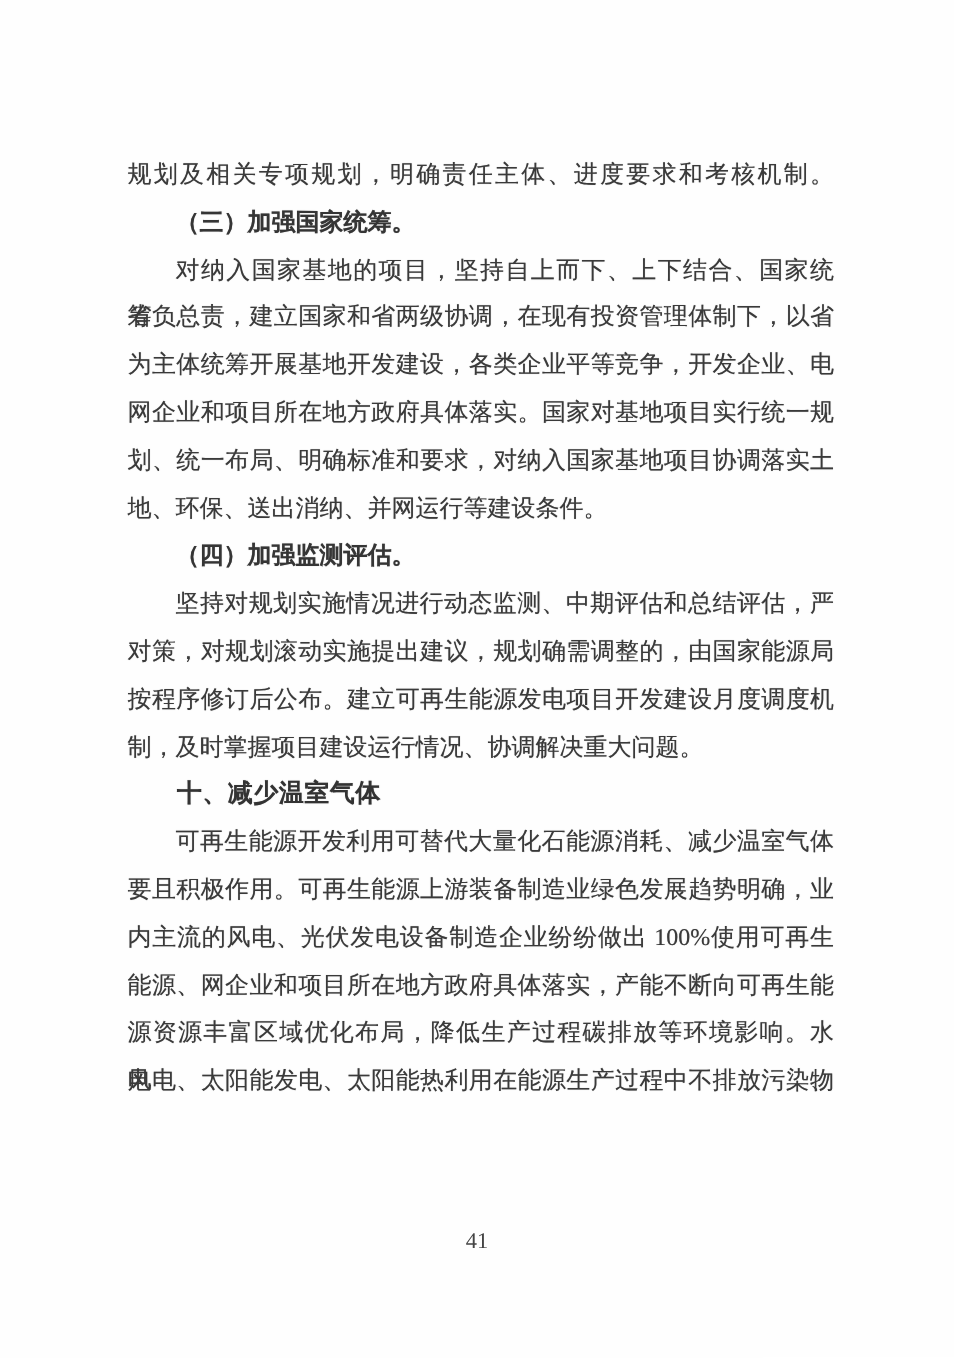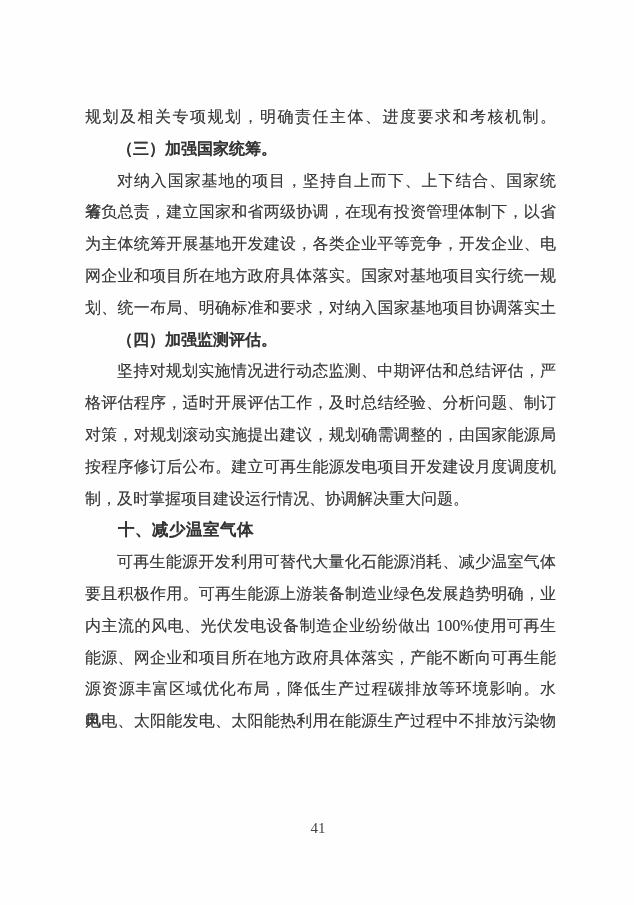--- a/index.html
+++ b/index.html
@@ -62,23 +62,23 @@
 
 <div class="page">
   <div class="content">
     <div class="ln just">规划及相关专项规划，明确责任主体、进度要求和考核机制。</div>
     <div class="ln indent kai">（三）加强国家统筹。</div>
     <div class="ln indent just">对纳入国家基地的项目，坚持自上而下、上下结合、国家统筹、</div>
     <div class="ln just">省负总责，建立国家和省两级协调，在现有投资管理体制下，以省</div>
     <div class="ln just">为主体统筹开展基地开发建设，各类企业平等竞争，开发企业、电</div>
     <div class="ln just">网企业和项目所在地方政府具体落实。国家对基地项目实行统一规</div>
     <div class="ln just">划、统一布局、明确标准和要求，对纳入国家基地项目协调落实土</div>
+    <div class="ln">地、环保、送出消纳、并网运行等建设条件。</div>
     <div class="ln indent kai">（四）加强监测评估。</div>
     <div class="ln indent just">坚持对规划实施情况进行动态监测、中期评估和总结评估，严</div>
-    <div class="ln just">格评估程序，适时开展评估工作，及时总结经验、分析问题、制订</div>
     <div class="ln just">对策，对规划滚动实施提出建议，规划确需调整的，由国家能源局</div>
     <div class="ln just">按程序修订后公布。建立可再生能源发电项目开发建设月度调度机</div>
     <div class="ln">制，及时掌握项目建设运行情况、协调解决重大问题。</div>
     <div class="ln indent hei">十、减少温室气体</div>
     <div class="ln indent just">可再生能源开发利用可替代大量化石能源消耗、减少温室气体</div>
     <div class="ln just">要且积极作用。可再生能源上游装备制造业绿色发展趋势明确，业</div>
     <div class="ln just">内主流的风电、光伏发电设备制造企业纷纷做出 100%使用可再生</div>
     <div class="ln just">能源、网企业和项目所在地方政府具体落实，产能不断向可再生能</div>
     <div class="ln just">源资源丰富区域优化布局，降低生产过程碳排放等环境影响。水电、</div>
     <div class="ln just">风电、太阳能发电、太阳能热利用在能源生产过程中不排放污染物</div>

